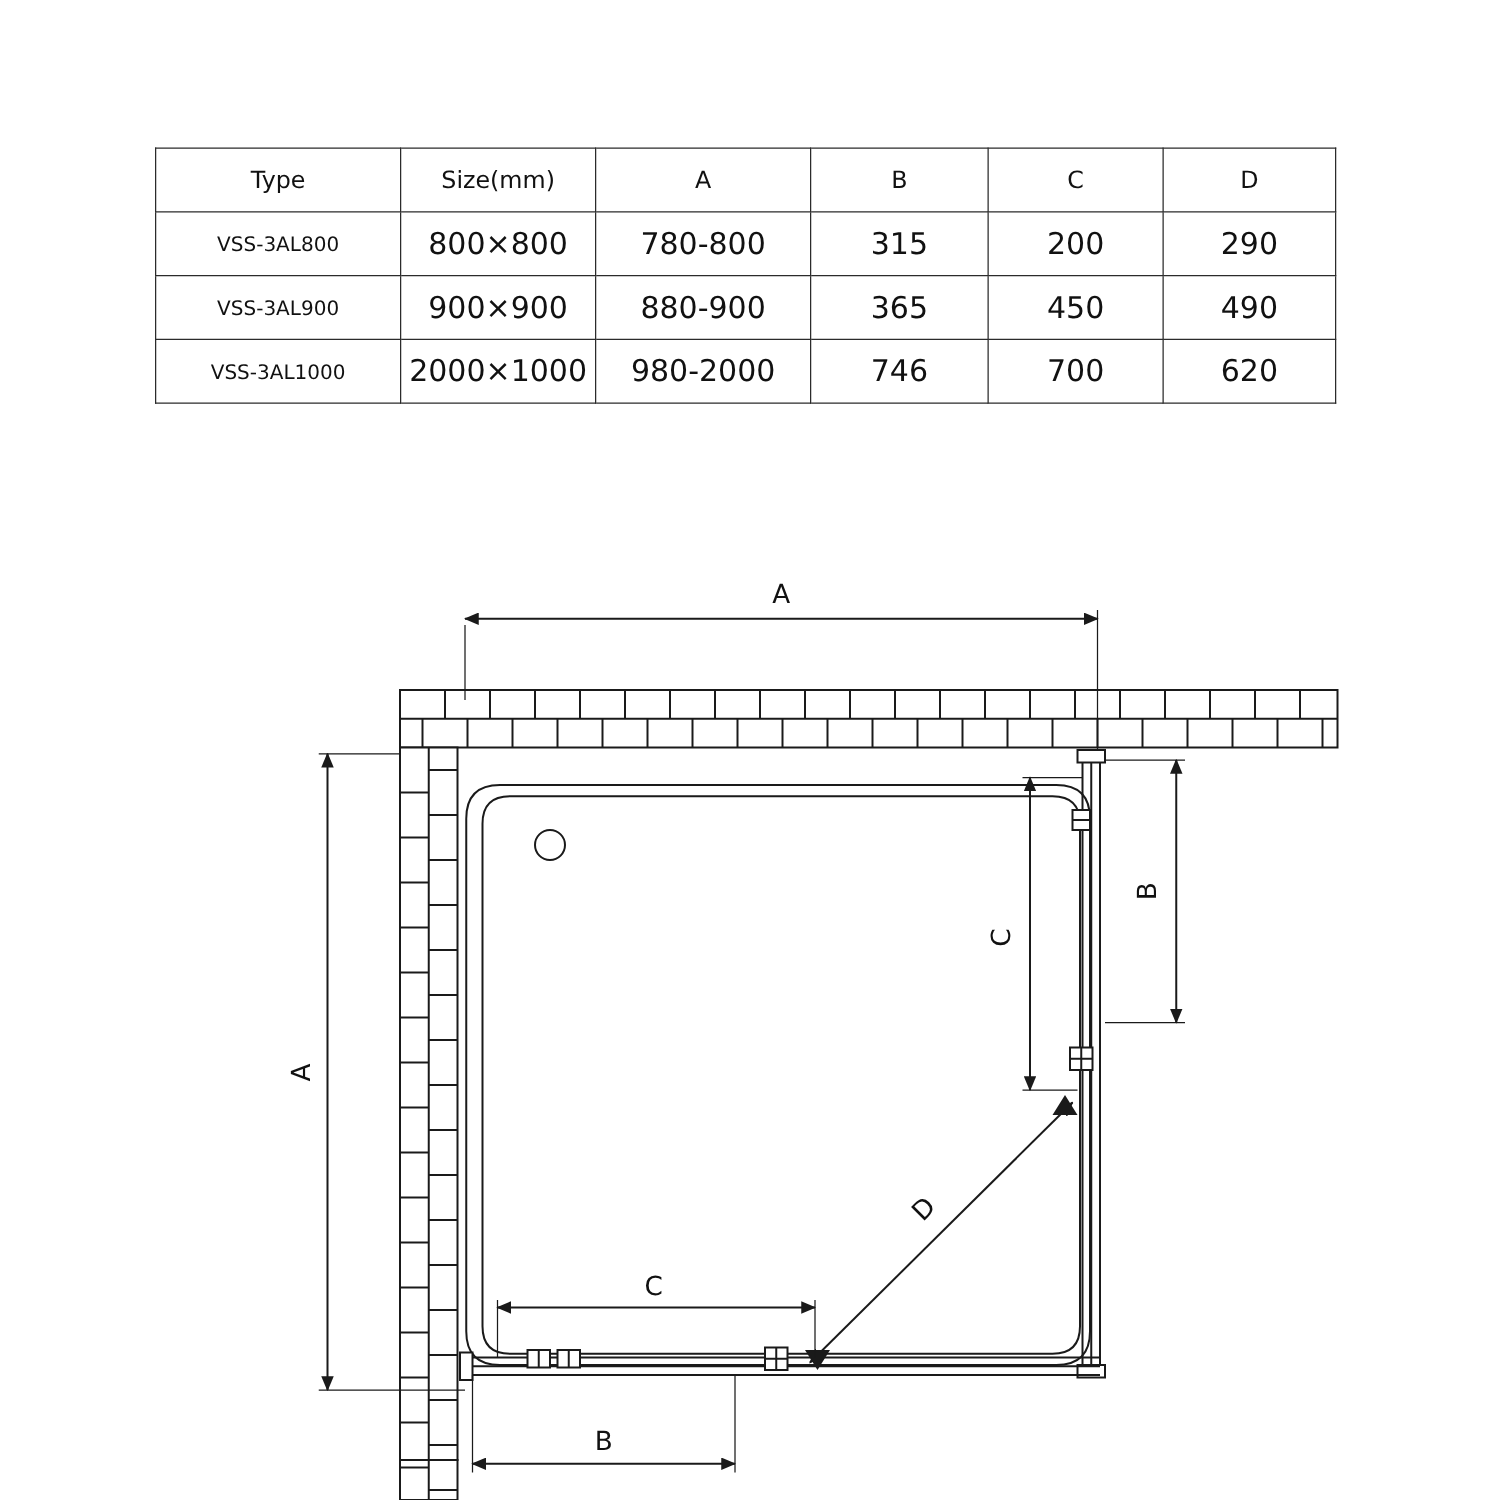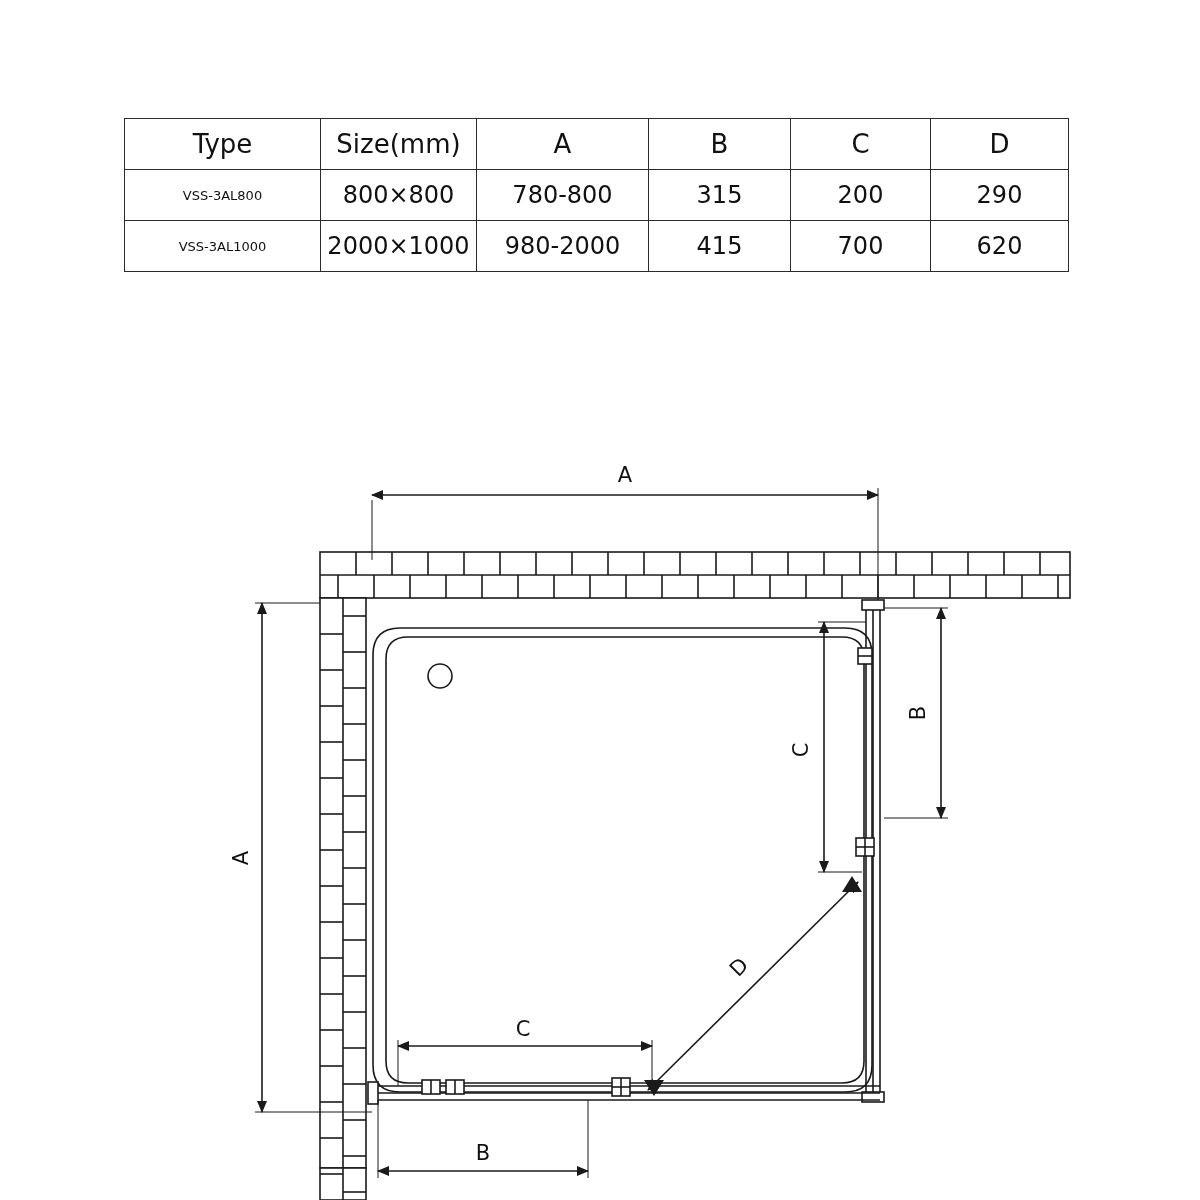--- a/index.html
+++ b/index.html
@@ -38,24 +38,24 @@
     text-align: center;
     vertical-align: middle;
     font-weight: normal;
     font-size: 24px;
     color: #111;
     height: 50px;
     padding: 0 4px;
     white-space: nowrap;
   }
   table.spec th {
-    font-size: 26px;
+    font-size: 19px;
   }
   table.spec td.type-cell {
-    font-size: 13px;
+    font-size: 16px;
   }
   col.c-type   { width: 196px; }
   col.c-size   { width: 156px; }
   col.c-a      { width: 172px; }
   col.c-b      { width: 142px; }
   col.c-c      { width: 140px; }
   col.c-d      { width: 138px; }
 
   
   .drawing {
@@ -102,24 +102,32 @@
       <tbody>
         <tr>
           <td class="type-cell">VSS-3AL800</td>
           <td>800×800</td>
           <td>780-800</td>
           <td>315</td>
           <td>200</td>
           <td>290</td>
         </tr>
         <tr>
+          <td class="type-cell">VSS-3AL900</td>
+          <td>900×900</td>
+          <td>880-900</td>
+          <td>365</td>
+          <td>450</td>
+          <td>490</td>
+        </tr>
+        <tr>
           <td class="type-cell">VSS-3AL1000</td>
           <td>2000×1000</td>
           <td>980-2000</td>
-          <td>415</td>
+          <td>746</td>
           <td>700</td>
           <td>620</td>
         </tr>
       </tbody>
     </table>
   </div>
 
   <div class="drawing">
     <svg class="dwg" width="1200" height="800" viewBox="0 0 1200 800" xmlns="http://www.w3.org/2000/svg">
       <defs>

